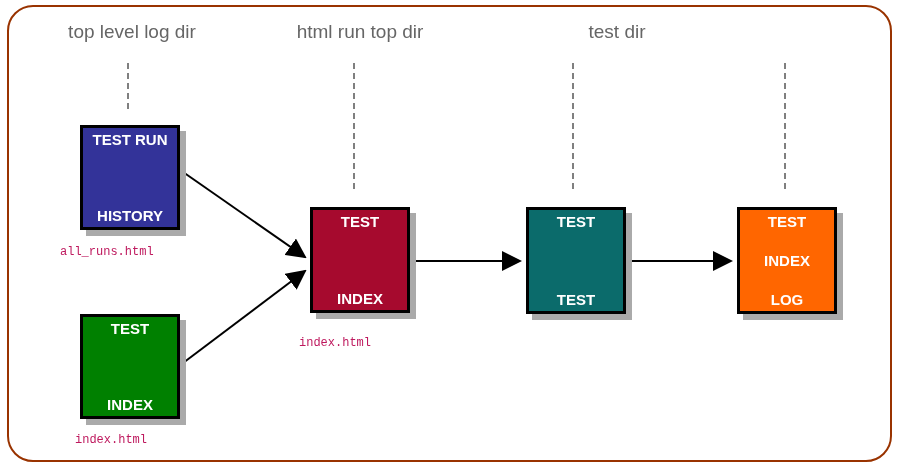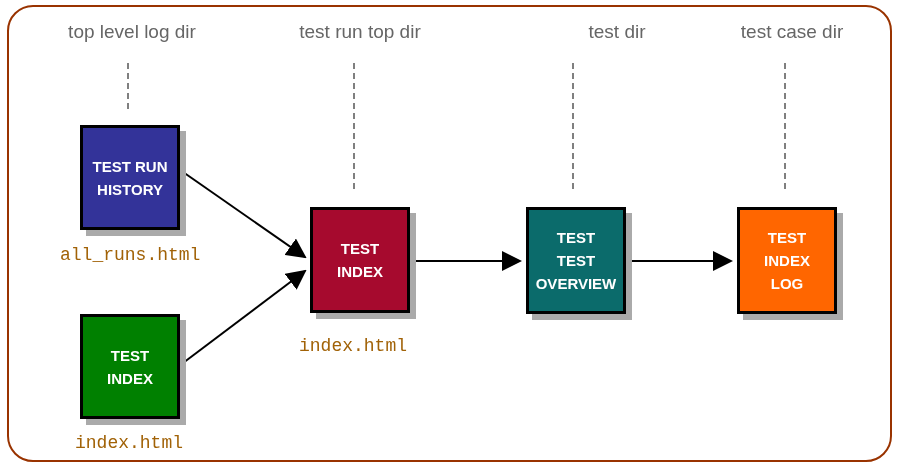--- a/index.html
+++ b/index.html
@@ -39,43 +39,42 @@
     box-sizing: border-box;
     border: 3px solid #000000;
     box-shadow: 6px 6px 0 #aaaaaa;
     color: #ffffff;
     font-weight: bold;
     font-size: 15px;
     line-height: 23px;
     display: flex;
     flex-direction: column;
     align-items: center;
-    justify-content: center;
+    justify-content: space-between;
     text-align: center;
   }
   .box span { display: block; white-space: nowrap; }
   .file-label {
     position: absolute;
     font-family: "Liberation Mono", "DejaVu Sans Mono", monospace;
-    font-size: 18px;
-    color: #a16207;
+    font-size: 12px;
+    color: #be185d;
     white-space: nowrap;
   }
 </style>
 </head>
 <body>
 
 <div class="canvas">
 
   <div class="frame"></div>
 
   <div class="col-header" style="left:132px">top level log dir</div>
-  <div class="col-header" style="left:360px">test run top dir</div>
+  <div class="col-header" style="left:360px">html run top dir</div>
   <div class="col-header" style="left:617px">test dir</div>
-  <div class="col-header" style="left:792px">test case dir</div>
 
   <svg class="connectors" viewBox="0 0 899 469">
     <defs>
       <marker id="ah" viewBox="0 0 10 10" refX="9" refY="5" markerWidth="10" markerHeight="10" orient="auto">
         <path d="M0 0 L10 5 L0 10 z" fill="#000000"></path>
       </marker>
     </defs>
     <line x1="128" y1="63" x2="128" y2="110" stroke="#000" stroke-width="1" stroke-dasharray="6,4"></line>
     <line x1="354" y1="63" x2="354" y2="192" stroke="#000" stroke-width="1" stroke-dasharray="6,4"></line>
     <line x1="573" y1="63" x2="573" y2="192" stroke="#000" stroke-width="1" stroke-dasharray="6,4"></line>
@@ -98,21 +97,20 @@
   </div>
 
   <div class="box" style="left: 310px; top: 207px; width: 100px; height: 106px; background-color: rgb(166, 10, 46);">
     <span>TEST</span>
     <span>INDEX</span>
   </div>
 
   <div class="box" style="left: 526px; top: 207px; width: 100px; height: 107px; background-color: rgb(11, 107, 107);">
     <span>TEST</span>
     <span>TEST</span>
-    <span>OVERVIEW</span>
   </div>
 
   <div class="box" style="left: 737px; top: 207px; width: 100px; height: 107px; background-color: rgb(255, 102, 0);">
     <span>TEST</span>
     <span>INDEX</span>
     <span>LOG</span>
   </div>
 
   <div class="file-label" style="left:60px; top:245px">all_runs.html</div>
   <div class="file-label" style="left:299px; top:336px">index.html</div>

